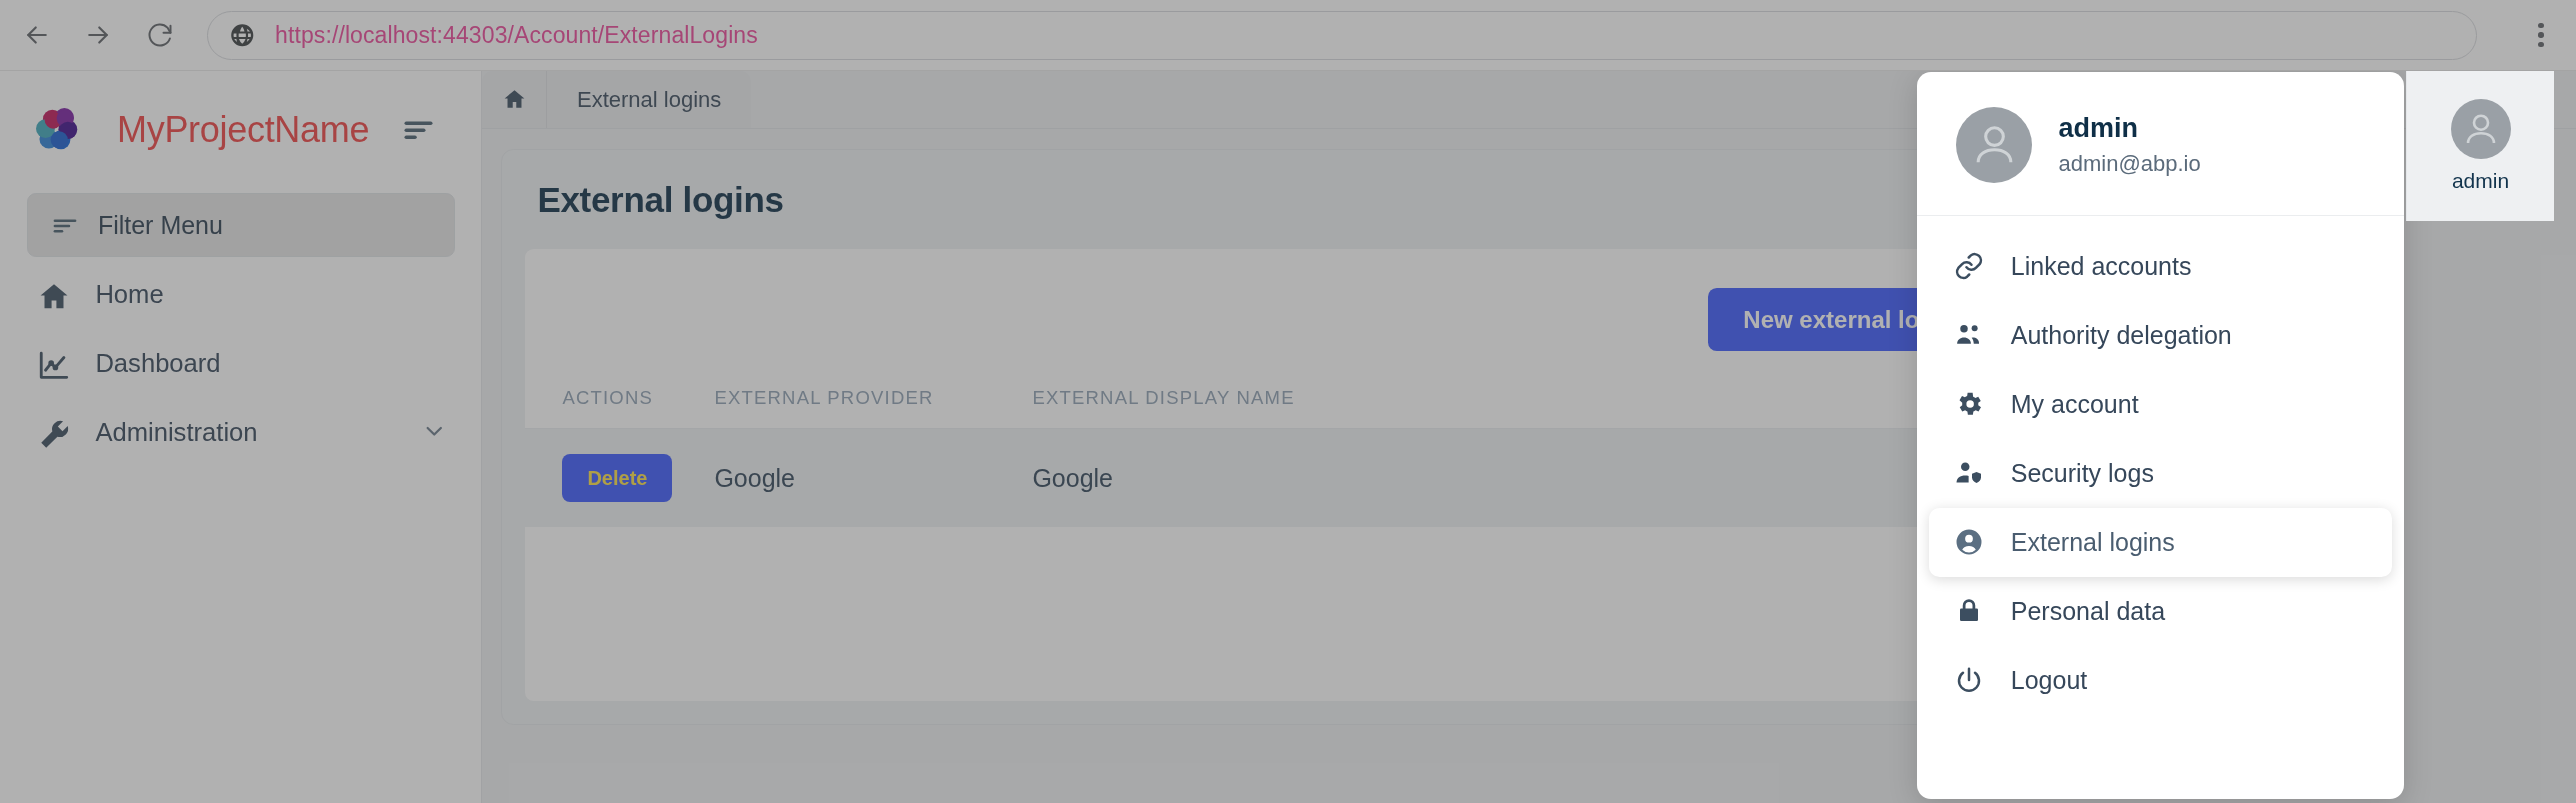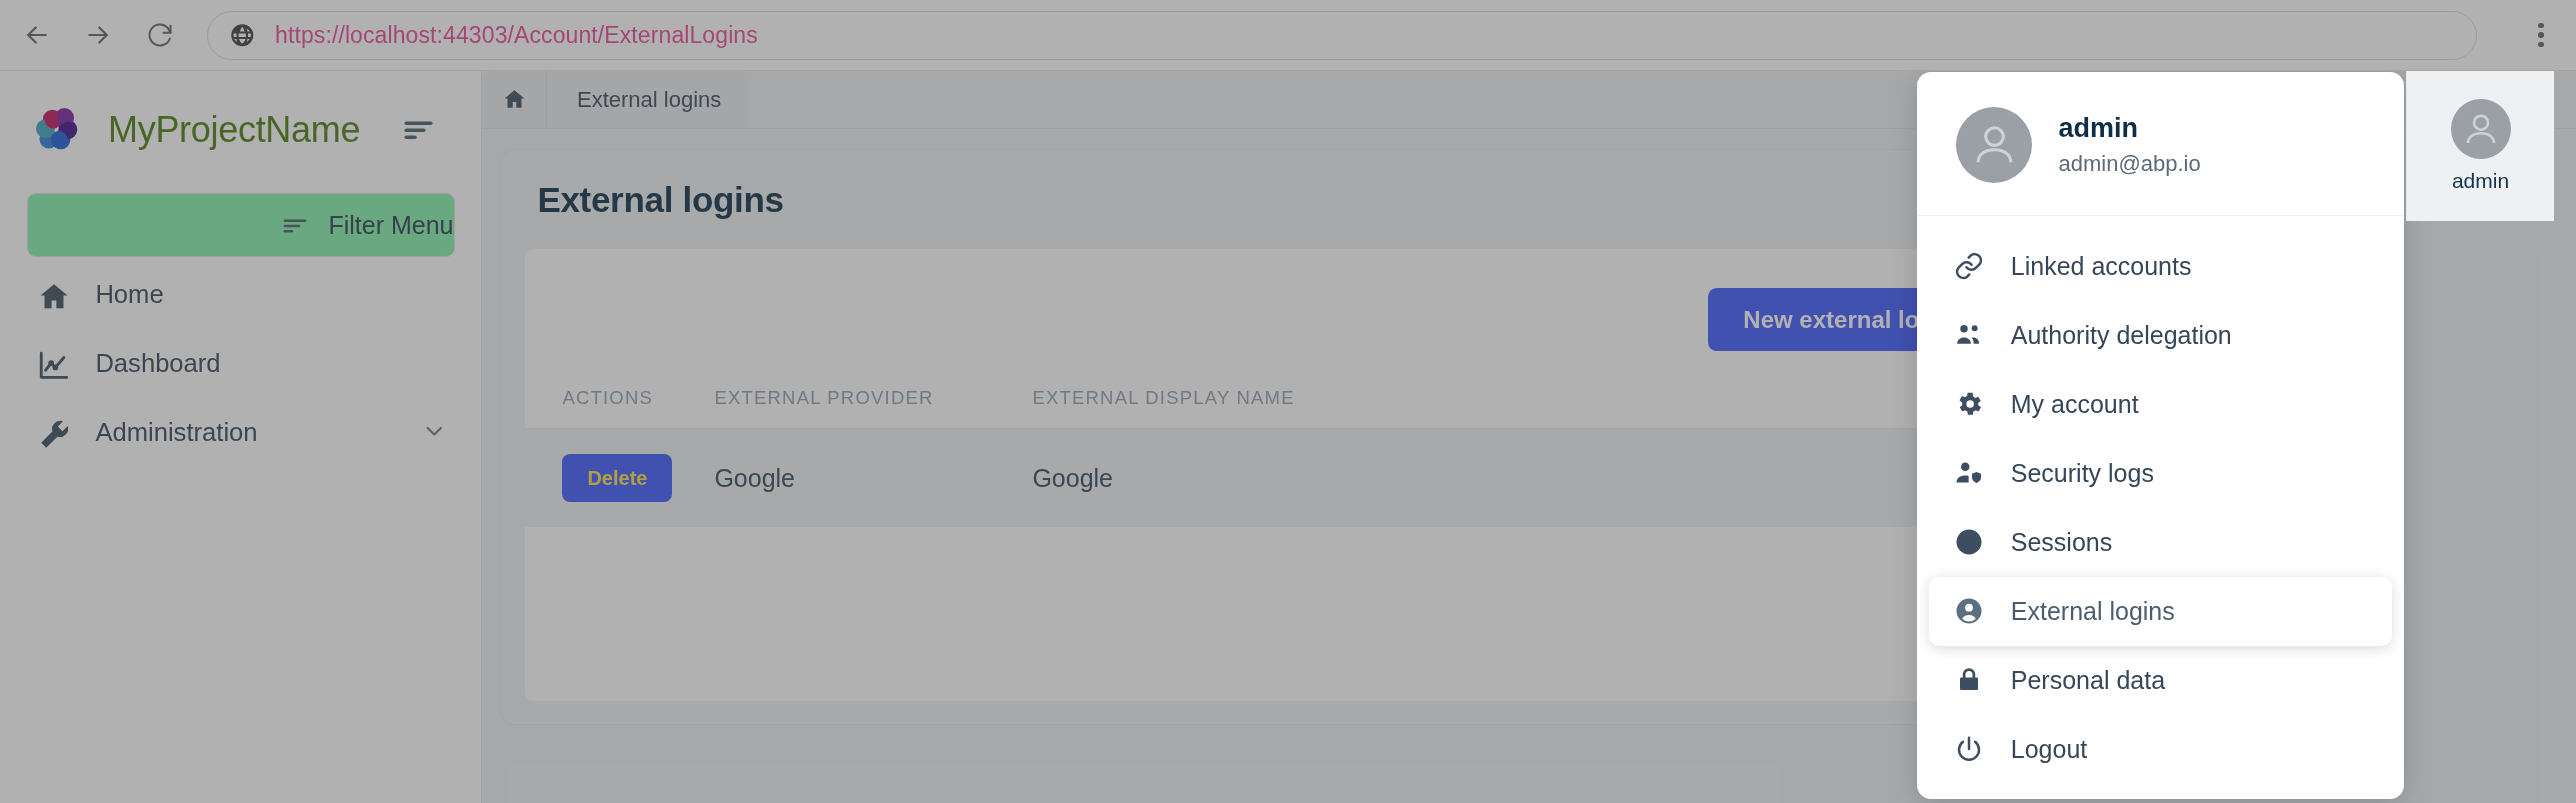--- a/index.html
+++ b/index.html
@@ -64,40 +64,39 @@
     background: #ffffff;
     border-right: 0.9px solid #e3e6e8;
   }
   #brand {
     display: flex; align-items: center;
     height: 117px;
     padding-left: 30px;
   }
   #brand .logo { width: 55px; height: 55px; flex: none; }
   #brand .name {
-    margin-left: 23px;
+    margin-left: 32px;
     font-size: 36px;
-    color: #4d7c0f;
+    color: #ef4444;
     font-weight: 400;
     letter-spacing: -0.3px;
   }
   #collapse-btn {
     margin-left: auto; margin-right: 42px;
     width: 41px; height: 41px;
     display:flex; align-items:center; justify-content:center;
   }
   #filter-menu {
     margin: 5.3px 26.5px 0 26.5px;
     height: 64px;
     border: 0.9px solid #dfe3e6;
     border-radius: 8.8px;
     display: flex; align-items: center;
     padding-left: 23px;
-    background: #86efac;
-    justify-content: flex-end;
+    background: #e5e5e5;
   }
   #filter-menu .fi { margin-right: 19.4px; display:flex; }
   #filter-menu .ft { font-size: 25px; color: #2c3e50; }
 
   .nav-list { margin-top: 23px; }
   .nav-item {
     display: flex; align-items: flex-start;
     height: 69px;
     padding-left: 37px; padding-right: 34px;
   }
@@ -488,28 +487,20 @@
         <span class="di">
           <svg width="30" height="30" viewBox="0 0 24 24" fill="#3c4e60">
               <circle cx="9" cy="7" r="3.4"></circle>
               <path d="M2 19.5c0-3.6 3-5.6 7-5.6 1 0 1.9.1 2.7.4V19.5z"></path>
               <path d="M18 11.2l3.6 1.4v2.8c0 2.2-1.5 3.8-3.6 4.6-2.1-.8-3.6-2.4-3.6-4.6v-2.8z"></path>
             </svg>
         </span>
         <span class="dl">Security logs</span>
       </div>
 
-      <div class="dd-item">
-        <span class="di">
-          <svg width="30" height="30" viewBox="0 0 24 24" fill="#3c4e60">
-              <path d="M12 2a10 10 0 1 0 0 20 10 10 0 0 0 0-20zm1 10.6V6h-2v7.4l5 3 1-1.7z"></path>
-            </svg>
-        </span>
-        <span class="dl">Sessions</span>
-      </div>
 
       <div class="dd-item active">
         <span class="di">
           <svg width="30" height="30" viewBox="0 0 24 24" fill="#5b6f82">
               <path d="M12 2a10 10 0 1 0 0 20 10 10 0 0 0 0-20zm0 4.2a3.1 3.1 0 1 1 0 6.2 3.1 3.1 0 0 1 0-6.2zm0 14.2a7.6 7.6 0 0 1-5.4-2.2c.6-1.9 3-3 5.4-3s4.8 1.1 5.4 3A7.6 7.6 0 0 1 12 20.4z"></path>
             </svg>
         </span>
         <span class="dl">External logins</span>
       </div>
 

